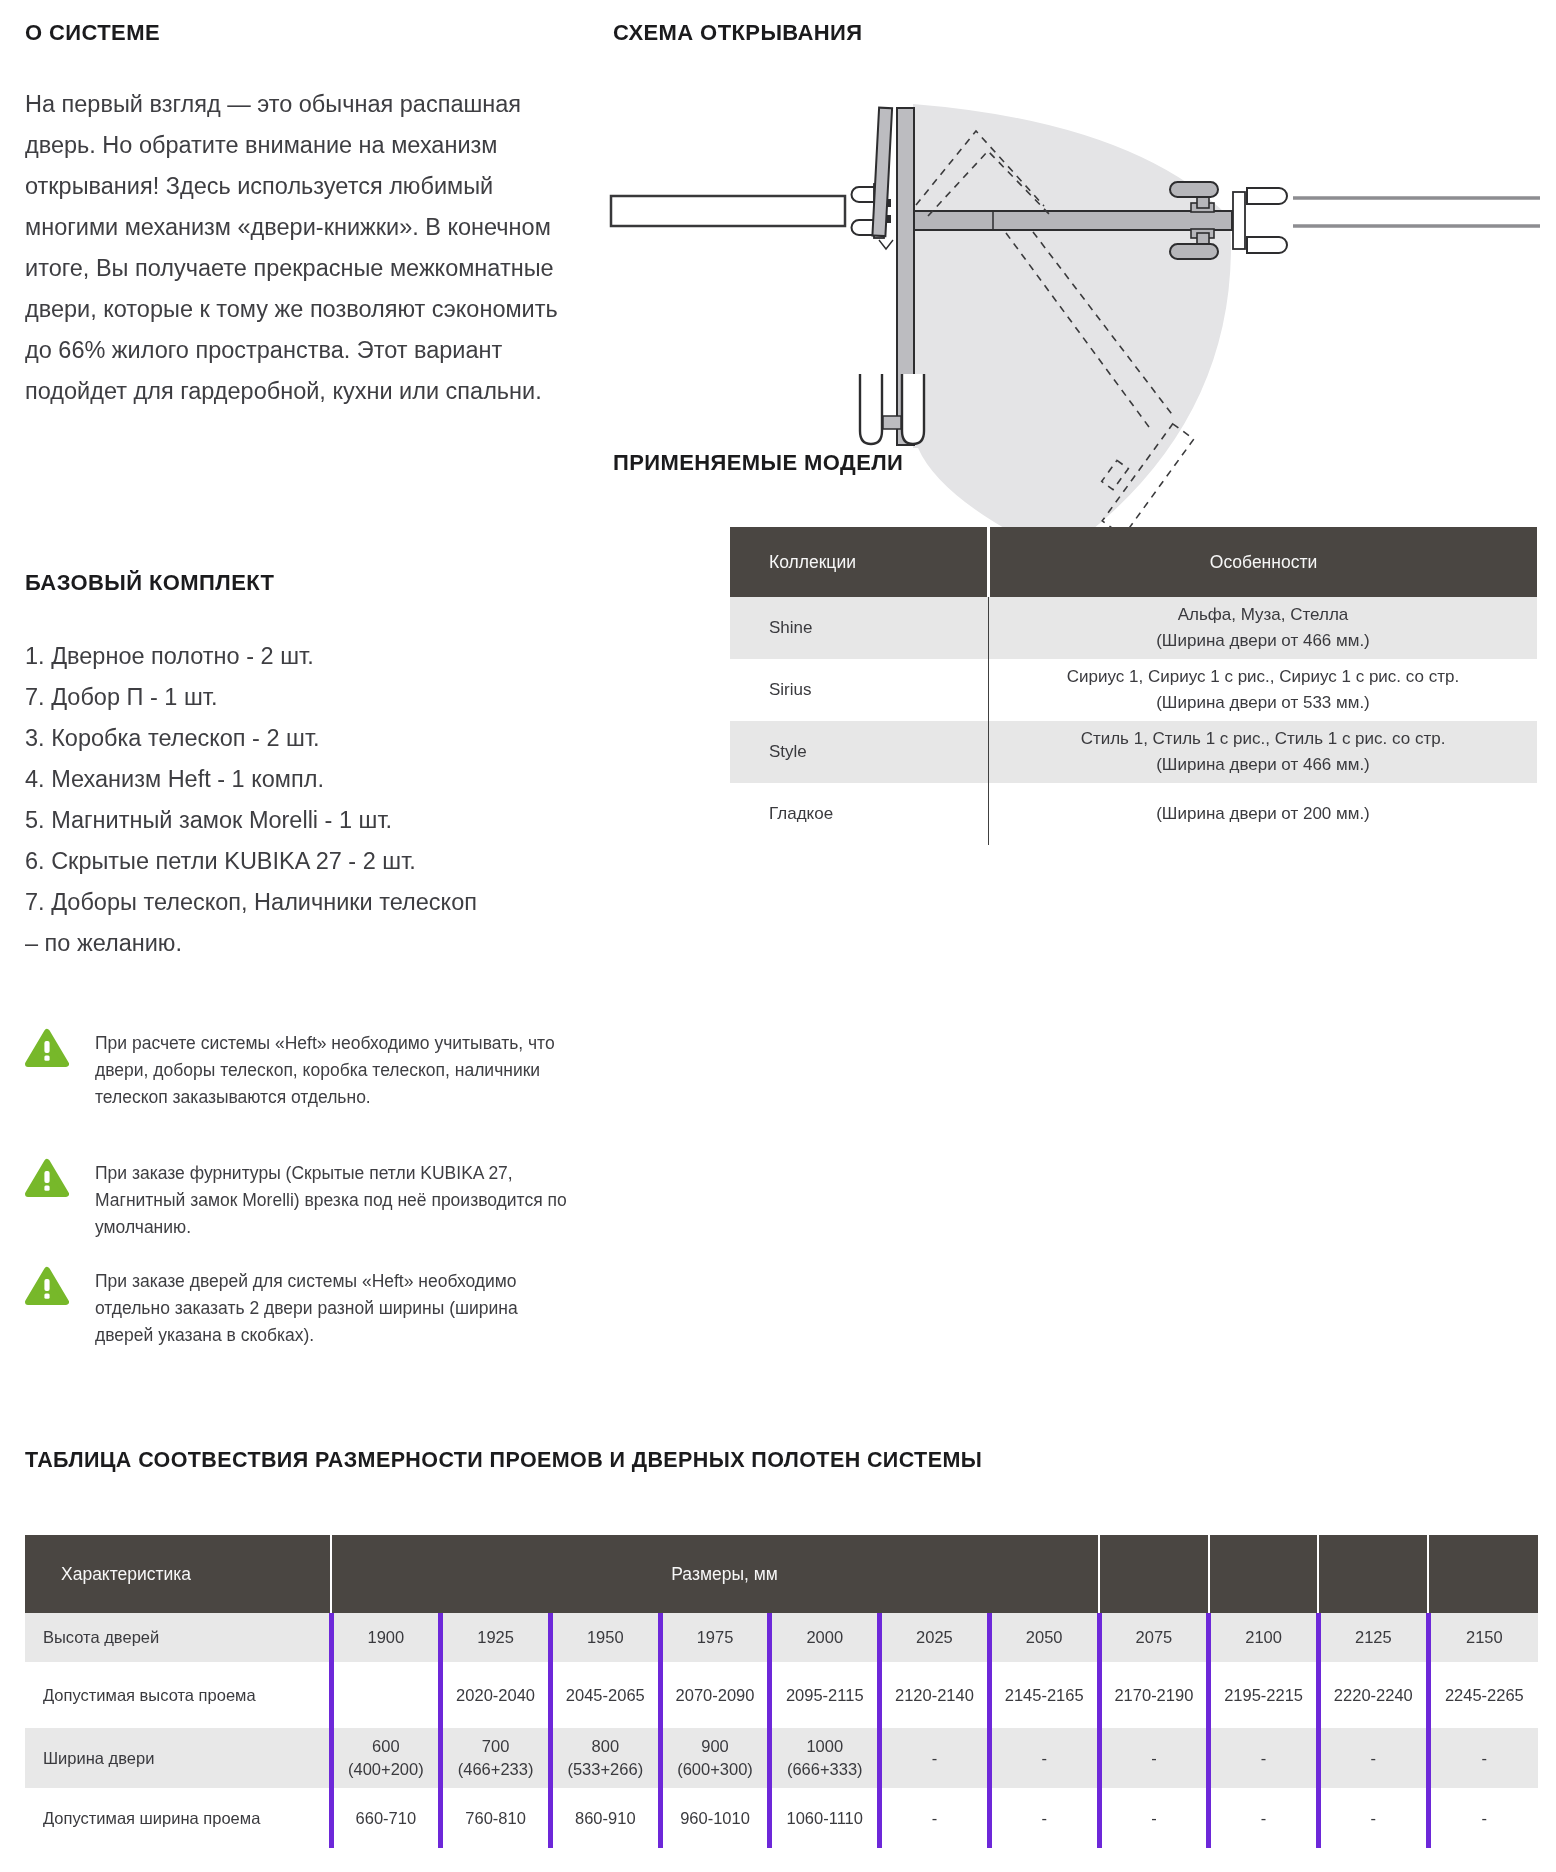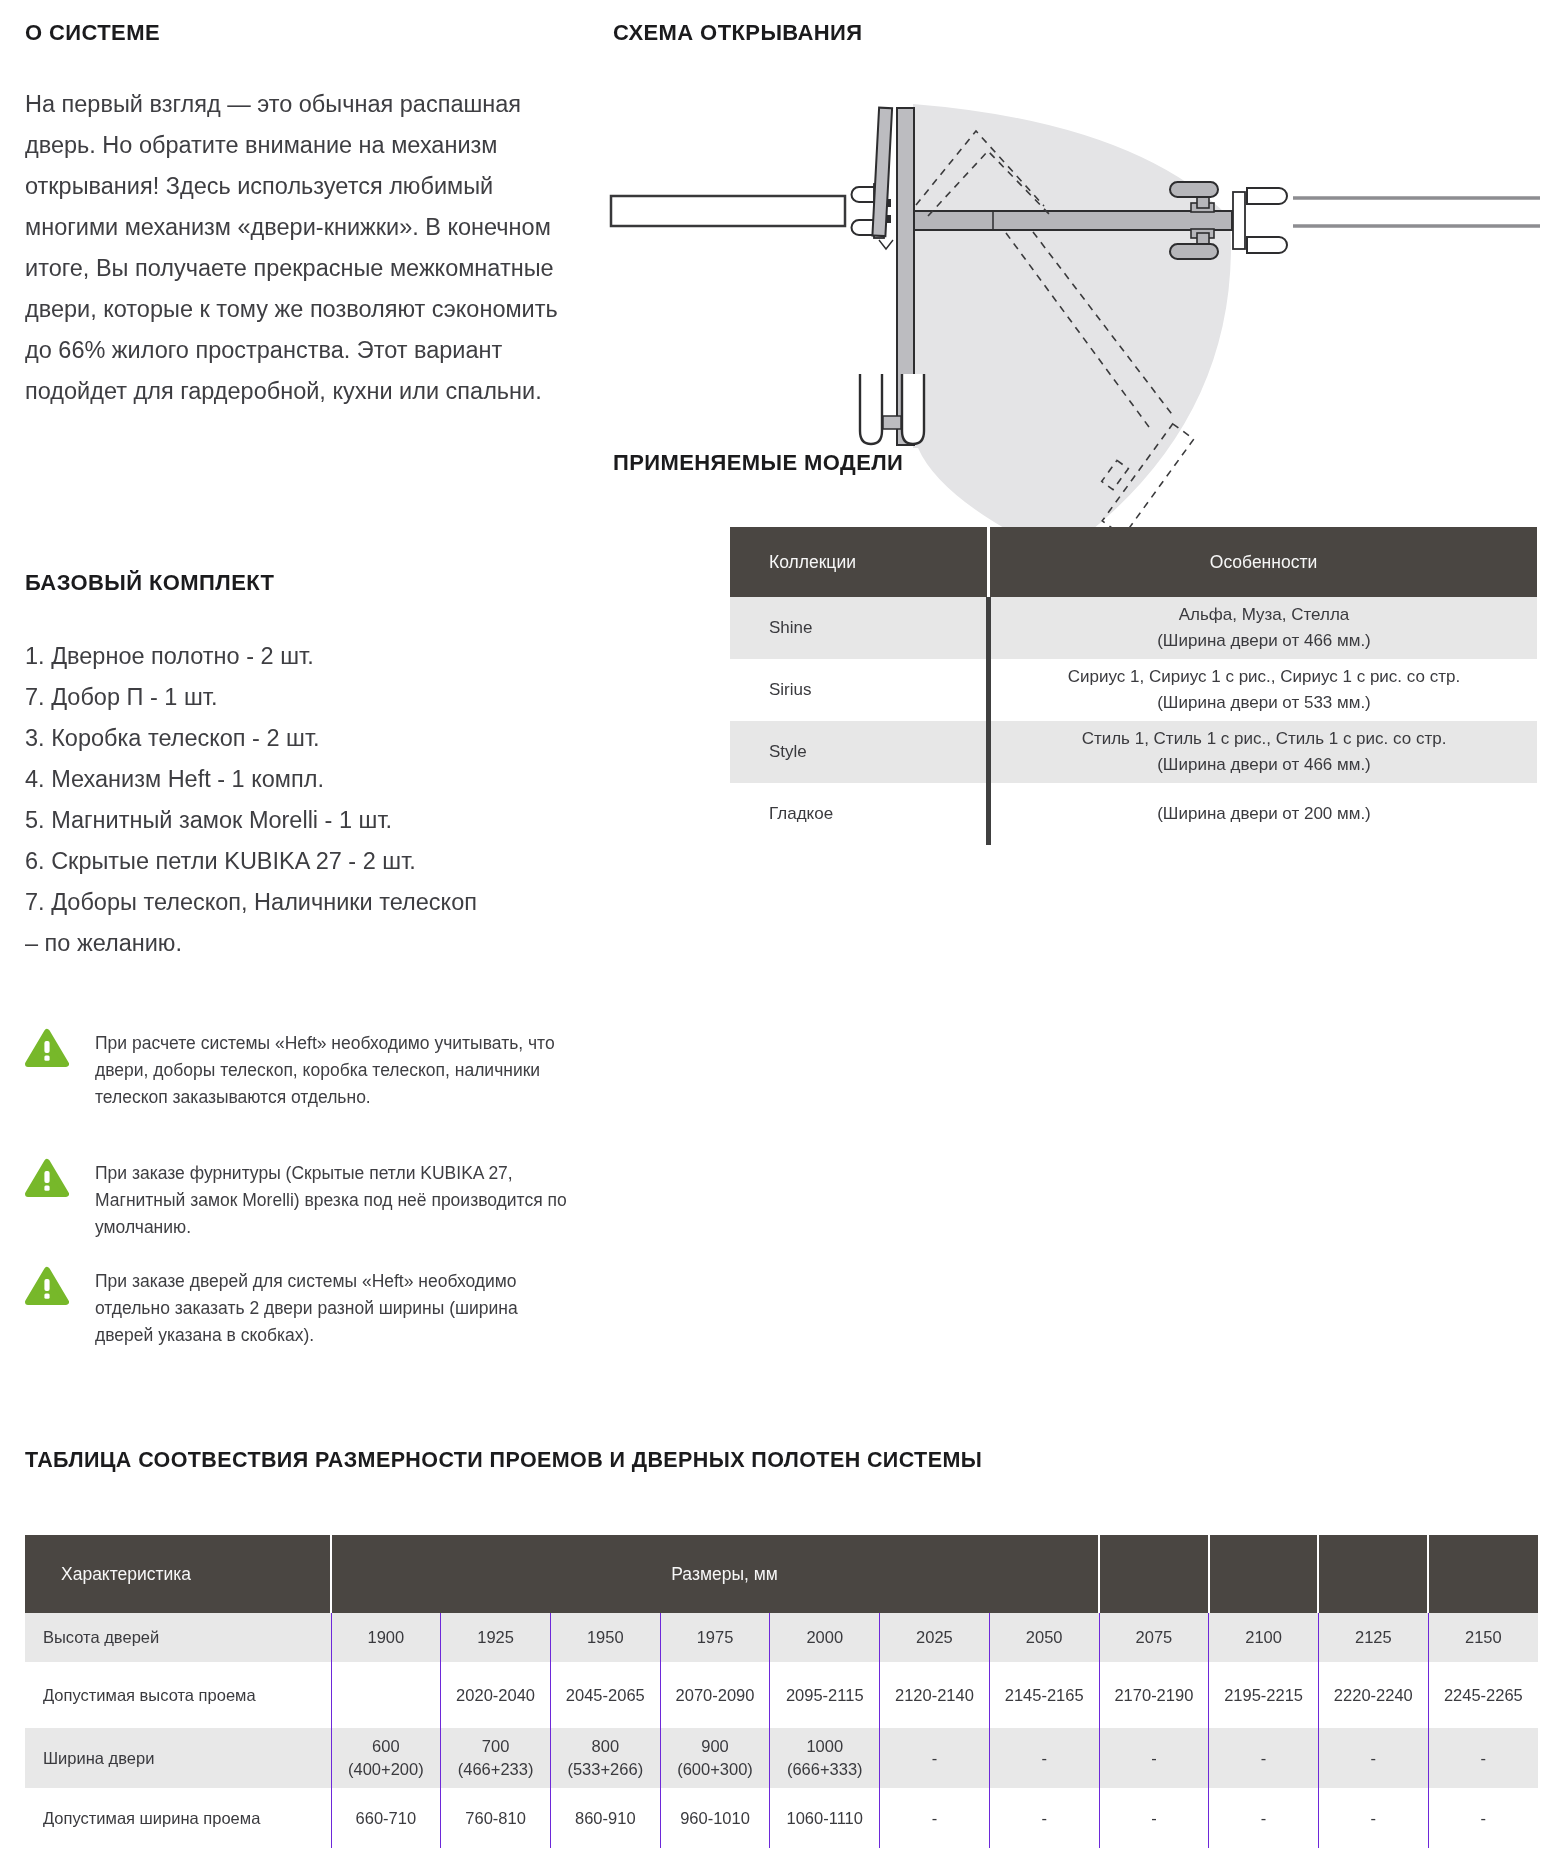--- a/index.html
+++ b/index.html
@@ -13,34 +13,34 @@
   .warning svg{flex:0 0 auto;}
 
   
   table{border-collapse:collapse;table-layout:fixed;}
   .models-table{position:absolute;left:730px;top:527px;width:807px;}
   .models-table th{background:#4a4642;color:#f7f7f7;font-weight:normal;font-size:17.5px;height:68px;}
   .models-table th.c1{width:217px;text-align:left;padding-left:39px;}
   .models-table th.c2{border-left:3px solid #fff;text-align:center;}
   .models-table td{font-size:17px;color:#3a3a3e;height:60px;vertical-align:middle;}
   .models-table td.c1{text-align:left;padding-left:39px;}
-  .models-table td.c2{border-left:5px solid #404040;text-align:center;white-space:pre-line;line-height:26px;}
+  .models-table td.c2{border-left:1px solid #404040;text-align:center;white-space:pre-line;line-height:26px;}
   .models-table tr.odd td{background:#e7e7e7;}
   .models-table tr.even td{background:#ffffff;}
 
   
   .size-table{position:absolute;left:25px;top:1535px;width:1513px;}
   .size-table th{background:#4a4642;color:#f7f7f7;font-weight:normal;font-size:17.5px;height:76px;}
   .size-table th.lbl{text-align:left;padding-left:36px;width:268px;}
   .size-table th.merge{border-left:2px solid #fff;text-align:center;padding-left:20px;}
   .size-table th.blank{border-left:2px solid #fff;}
   .size-table td{font-size:16.5px;color:#3a3a3e;text-align:center;vertical-align:middle;
                  white-space:pre-line;line-height:23px;}
   .size-table td.lbl{text-align:left;padding-left:18px;}
-  .size-table td + td{border-left:1px solid #6d28d9;}
+  .size-table td + td{border-left:5px solid #6d28d9;}
   .size-table tr.odd td{background:#e8e8e8;}
   .size-table tr.even td{background:#ffffff;}
   .size-table tr.r1 td{height:47px;}
   .size-table tr.r2 td{height:64px;}
   .size-table tr.r3 td{height:58px;}
   .size-table tr.r4 td{height:58px;}
 </style>
 </head>
 <body>
 

